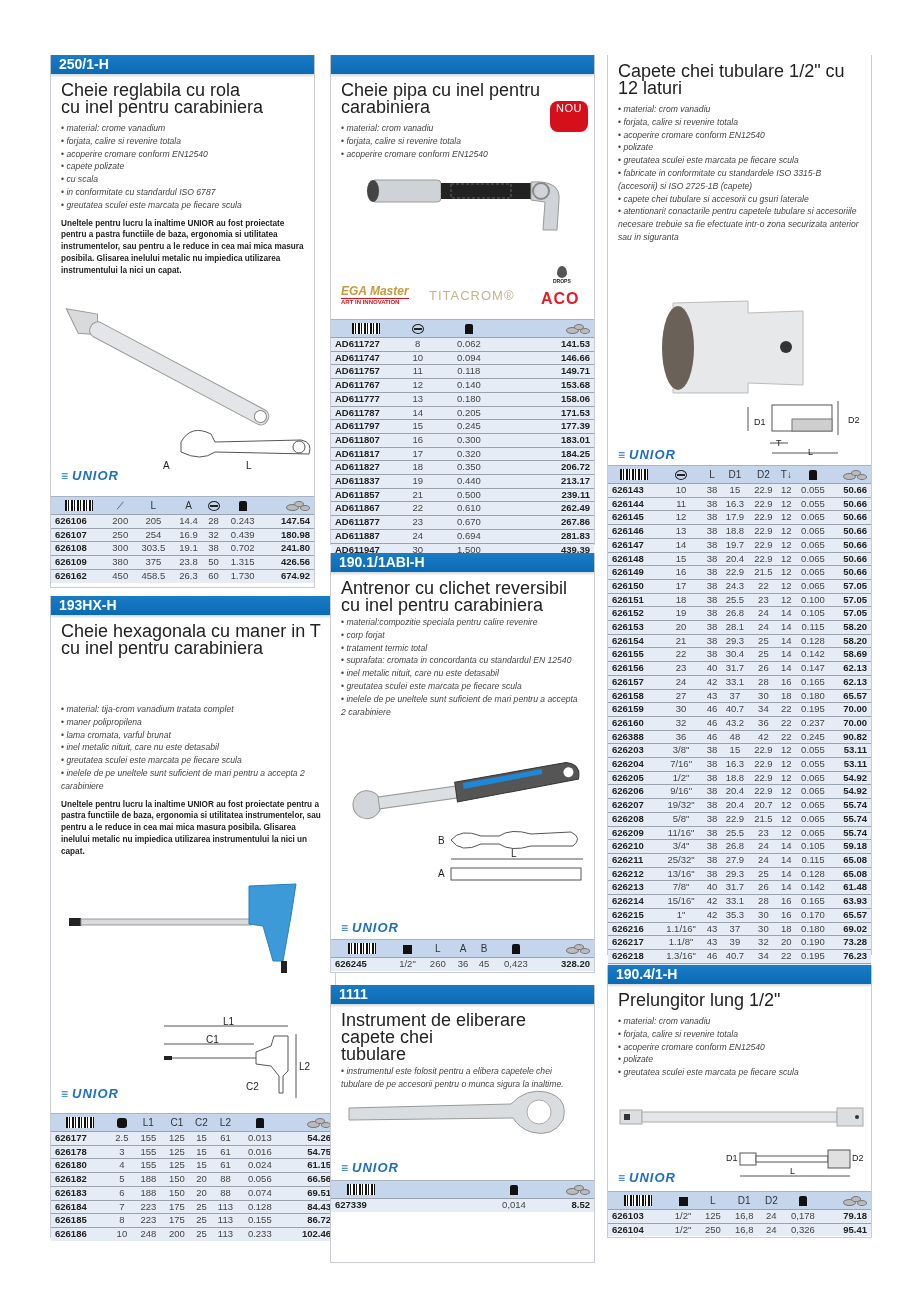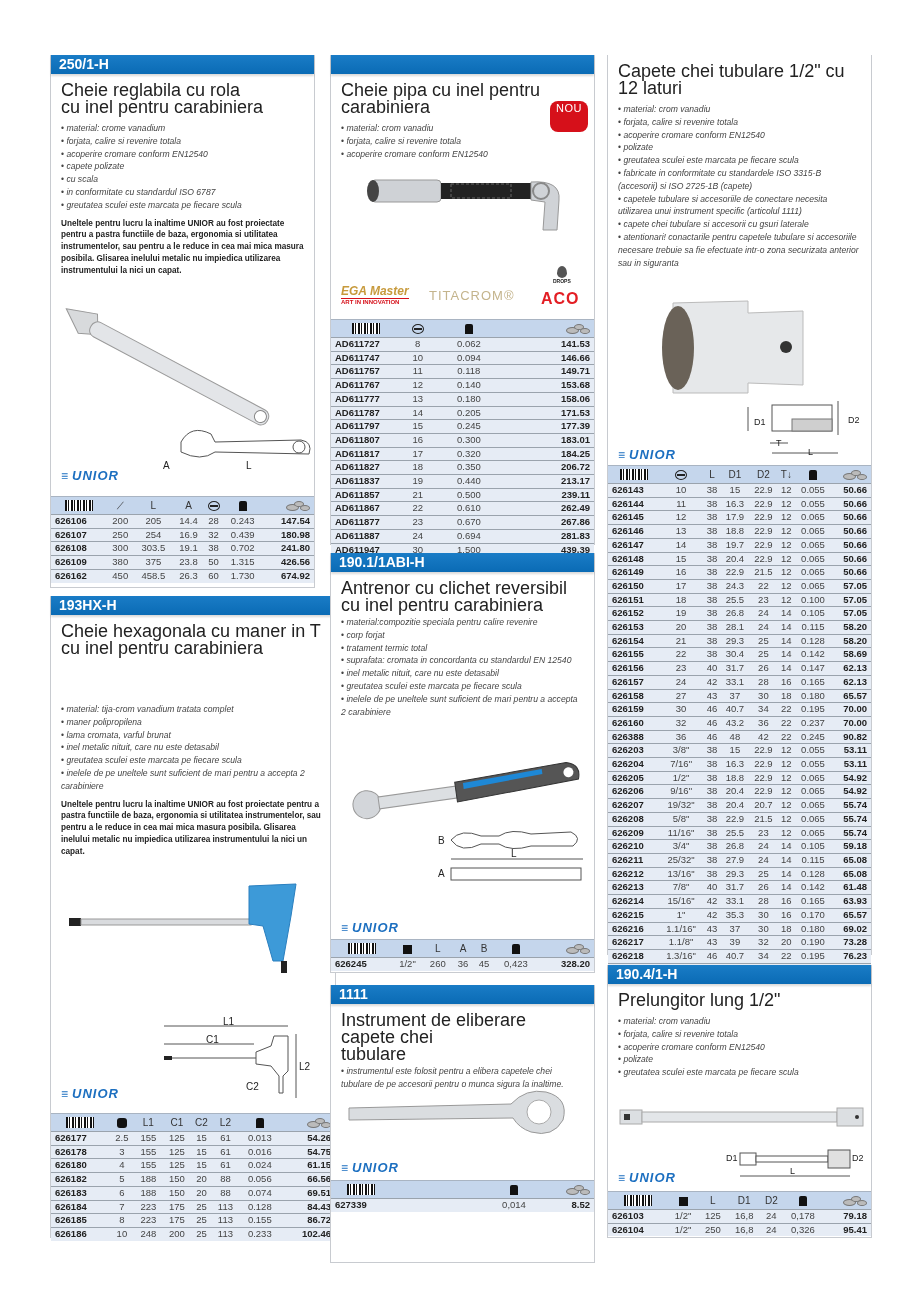--- a/index.html
+++ b/index.html
@@ -497,21 +497,20 @@
 
 <div class="card" style="left:607px; top:55px; width:265px; height:900px;">
   <div class="card-title">Capete chei tubulare 1/2" cu 12 laturi</div>
   <ul class="bullets">
     <li>material: crom vanadiu</li>
     <li>forjata, calire si revenire totala</li>
     <li>acoperire cromare conform EN12540</li>
     <li>polizate</li>
     <li>greutatea sculei este marcata pe fiecare scula</li>
     <li>fabricate in conformitate cu standardele ISO 3315-B (accesorii) si ISO 2725-1B (capete)</li>
-    <li>capetele tubulare si accesoriile de conectare necesita utilizarea unui instrument specific (articolul 1111)</li>
     <li>capete chei tubulare si accesorii cu gsuri laterale</li>
     <li>atentionari! conactarile pentru capetele tubulare si accesoriile necesare trebuie sa fie efectuate intr-o zona securizata anterior sau in siguranta</li>
   </ul>
   <div class="img-area" style="top:228px; height:180px;">
     <svg width="265" height="180">
       <path d="M65,20 L140,18 L140,30 L195,28 L195,102 L140,100 L140,110 L65,110 Z" fill="#e6e8ea" stroke="#bbb"></path>
       <ellipse cx="70" cy="65" rx="16" ry="42" fill="#6a6258"></ellipse>
       <circle cx="178" cy="64" r="6" fill="#333"></circle>
       <rect x="164" y="122" width="60" height="26" fill="none" stroke="#555"></rect>
       <rect x="184" y="136" width="40" height="12" fill="#cfcfcf" stroke="#777"></rect>

